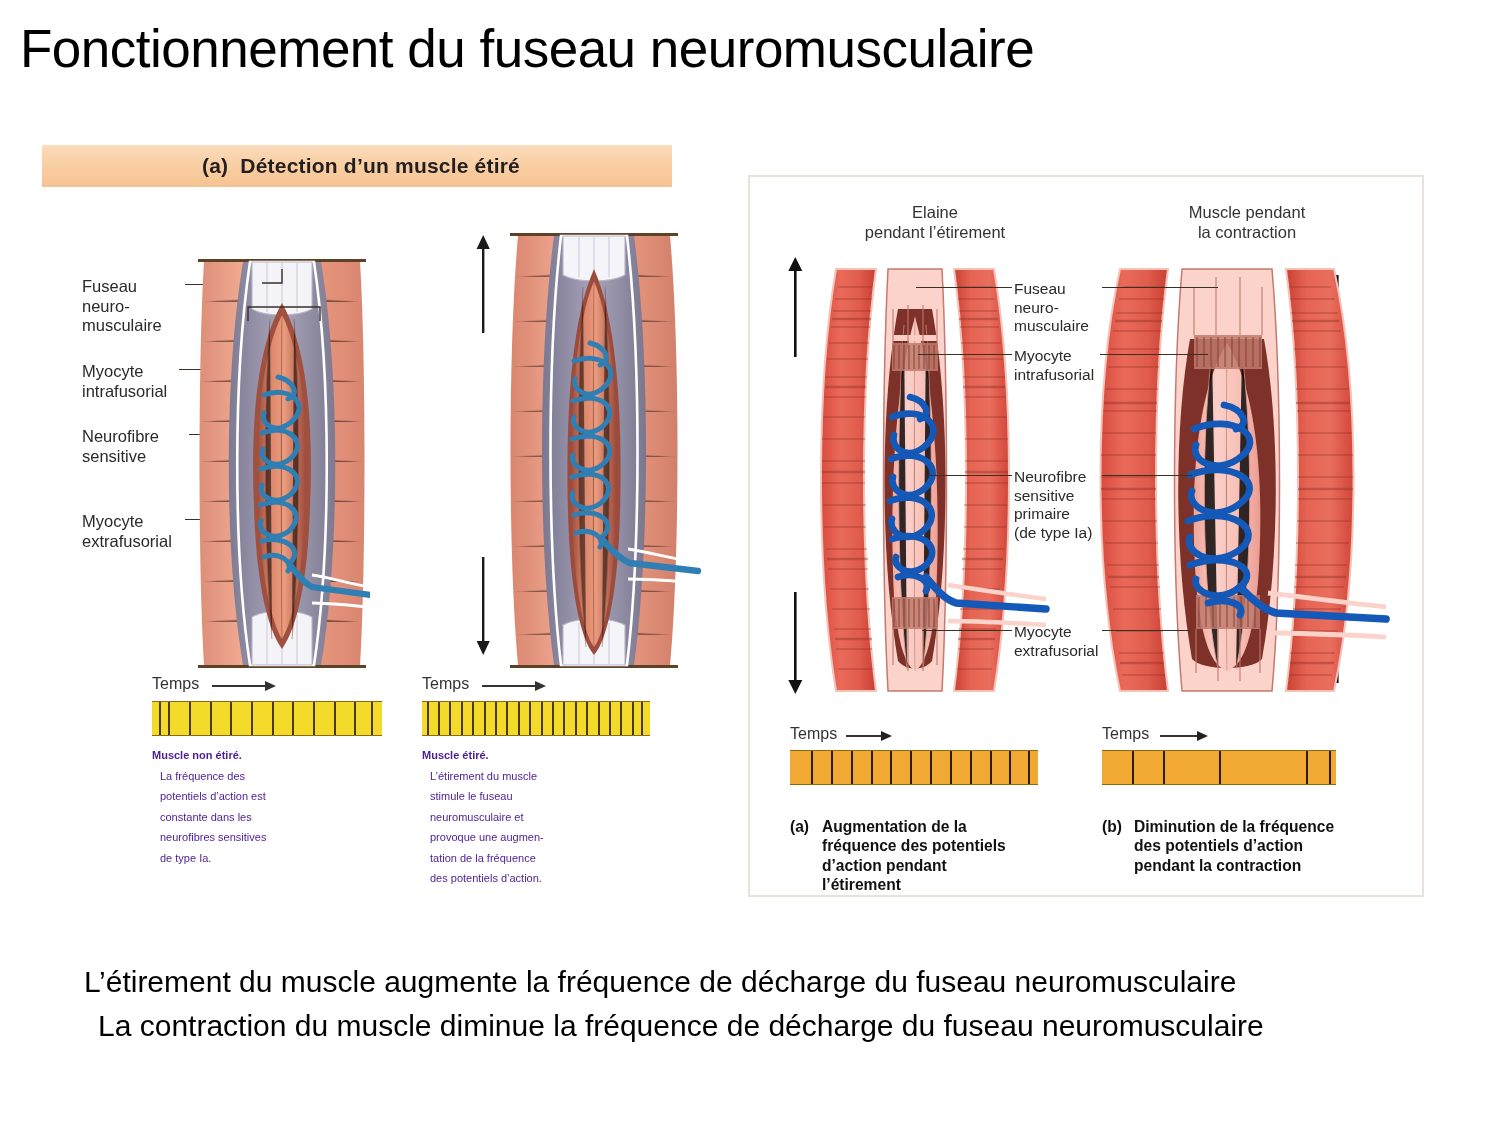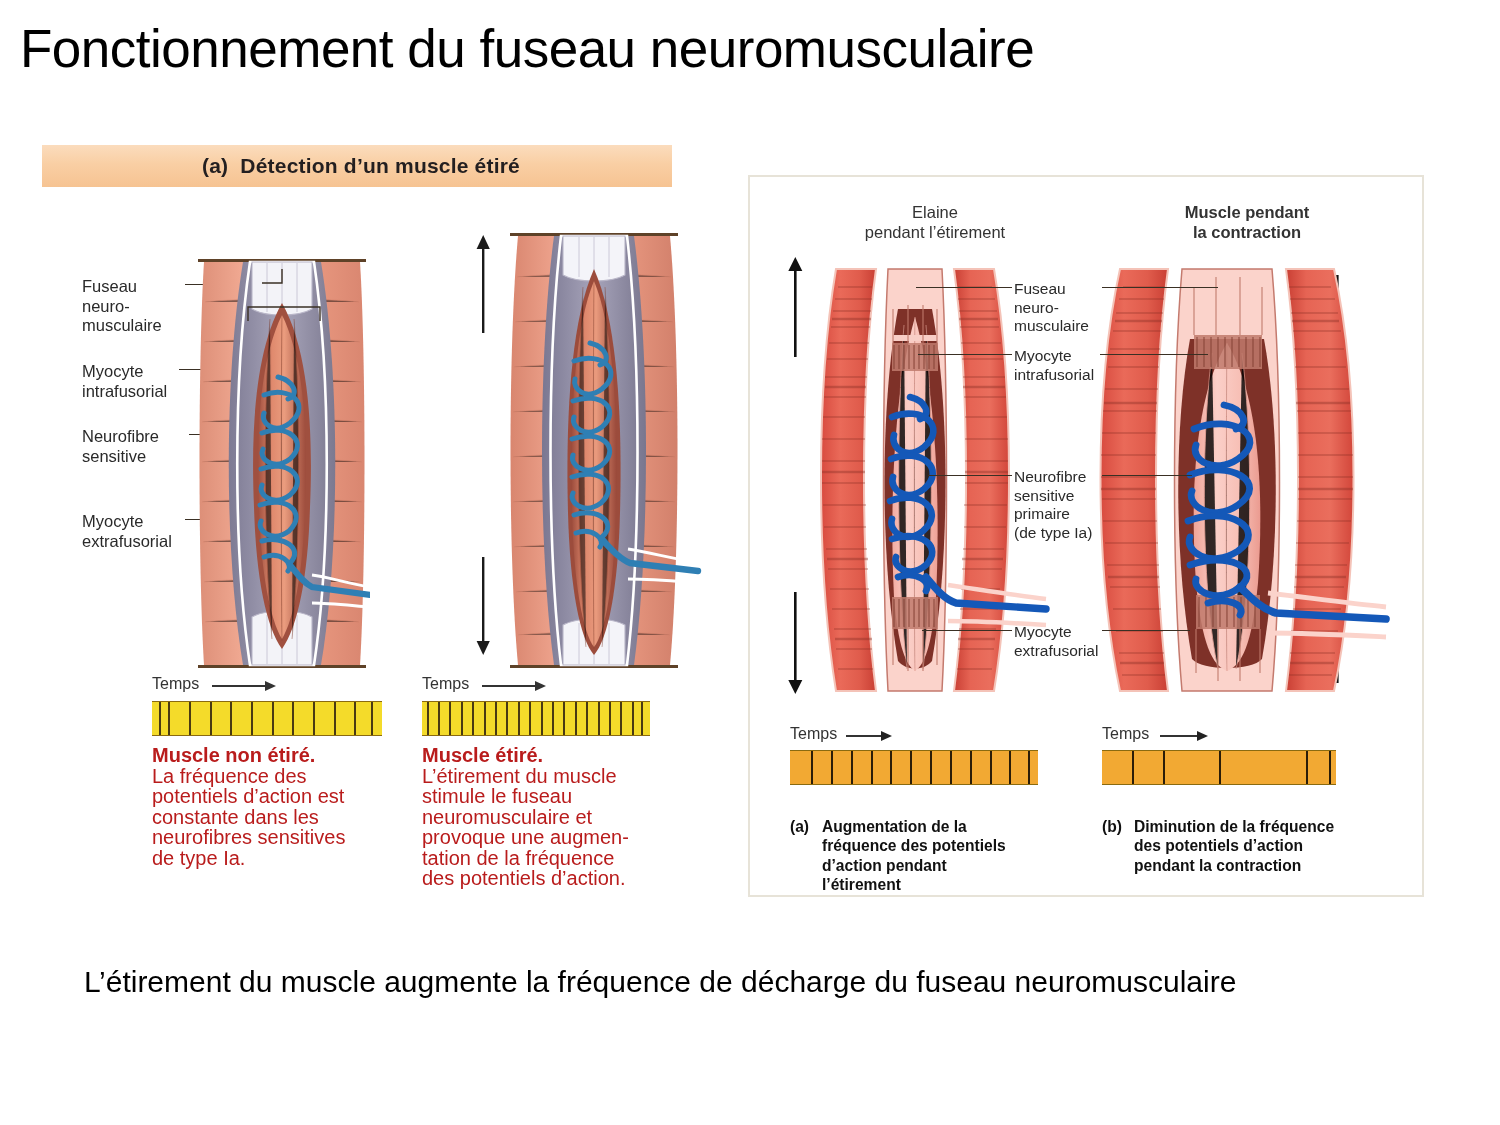--- a/index.html
+++ b/index.html
@@ -48,23 +48,23 @@
   }
   .arrow-line{position:absolute;height:2px;background:#333;}
   .arrow-head{
     position:absolute;width:0;height:0;
     border-top:5px solid transparent;border-bottom:5px solid transparent;
   }
   .bar{position:absolute;overflow:hidden;}
   .bar .spk{position:absolute;top:0;bottom:0;width:2px;}
 
   
-  .cap{position:absolute;font-size:20px;line-height:20.5px;color:#b91c1c;}
+  .cap{position:absolute;font-size:11px;line-height:20.5px;color:#4c1d95;}
   .cap b{font-weight:bold;}
-  .cap .body{display:block;white-space:pre-line;}
+  .cap .body{display:block;white-space:pre-line;margin-left:8px;}
 
   
   .right-panel{
     position:absolute;left:748px;top:175px;width:672px;height:718px;
     background:#fff;border:2px solid #e7e3d8;
   }
   .rp-head{position:absolute;font-size:16.5px;line-height:20px;color:#333;text-align:center;white-space:pre-line;}
   .rp-lbl{position:absolute;font-size:15.5px;line-height:18.5px;color:#2a2a2a;white-space:pre-line;}
   .rp-cap{position:absolute;font-size:15.6px;line-height:19.5px;color:#111;font-weight:bold;}
 
@@ -340,21 +340,21 @@
 provoque une augmen-
 tation de la fréquence
 des potentiels d’action.</span>
     </div>
   </div>
 
   <div class="right-panel">
 
     <div class="rp-head" style="left:60px;top:25px;width:250px;">Elaine
 pendant l’étirement</div>
-    <div class="rp-head" style="left:372px;top:25px;width:250px;font-weight:bold;">Muscle pendant
+    <div class="rp-head" style="left:372px;top:25px;width:250px;">Muscle pendant
 la contraction</div>
 
     <div class="fig" style="left:30px;top:70px;">
       <svg width="270" height="460" viewBox="0 0 270 460">
         <defs>
           <linearGradient id="exfL" x1="0" y1="0" x2="1" y2="0">
             <stop offset="0" stop-color="#d84b3f"></stop>
               <stop offset=".35" stop-color="#ea6a59"></stop>
             <stop offset=".7" stop-color="#e05c4c"></stop>
               <stop offset="1" stop-color="#c93f34"></stop>
@@ -733,14 +733,15 @@
     </div>
     <div class="rp-cap" style="left:352px;top:640px;width:292px;">
       <span>(b)</span>
       <span style="display:block;white-space:pre-line;margin-left:32px;margin-top:-20px;">Diminution de la fréquence
 des potentiels d’action
 pendant la contraction</span>
     </div>
   </div>
 
   <div class="concl" style="left:84px;top:960px;">L’étirement du muscle augmente la fréquence de décharge du fuseau neuromusculaire</div>
+  <div class="concl" style="left:98px;top:1004px;">La contraction du muscle diminue la fréquence de décharge du fuseau neuromusculaire</div>
 
 </div>
 
 </body></html>

